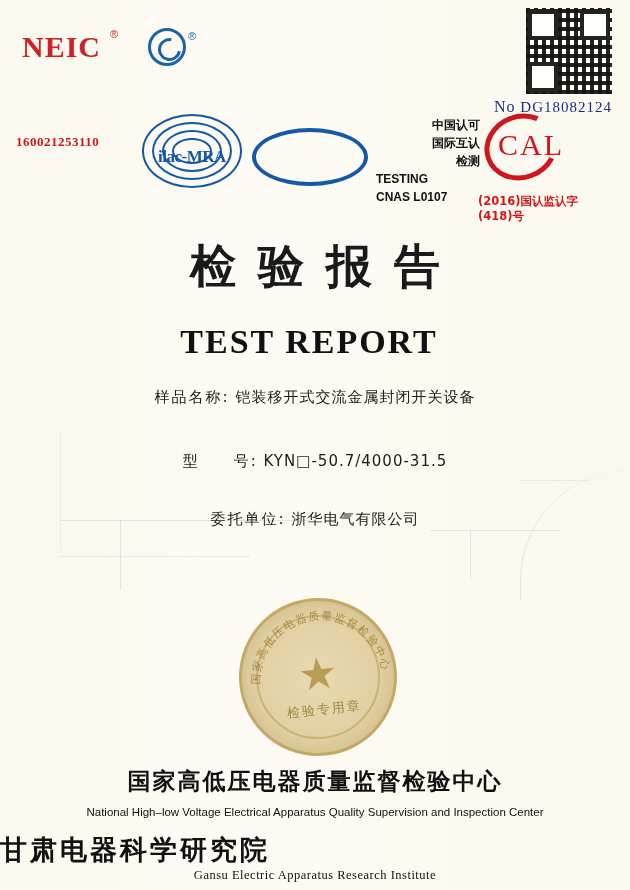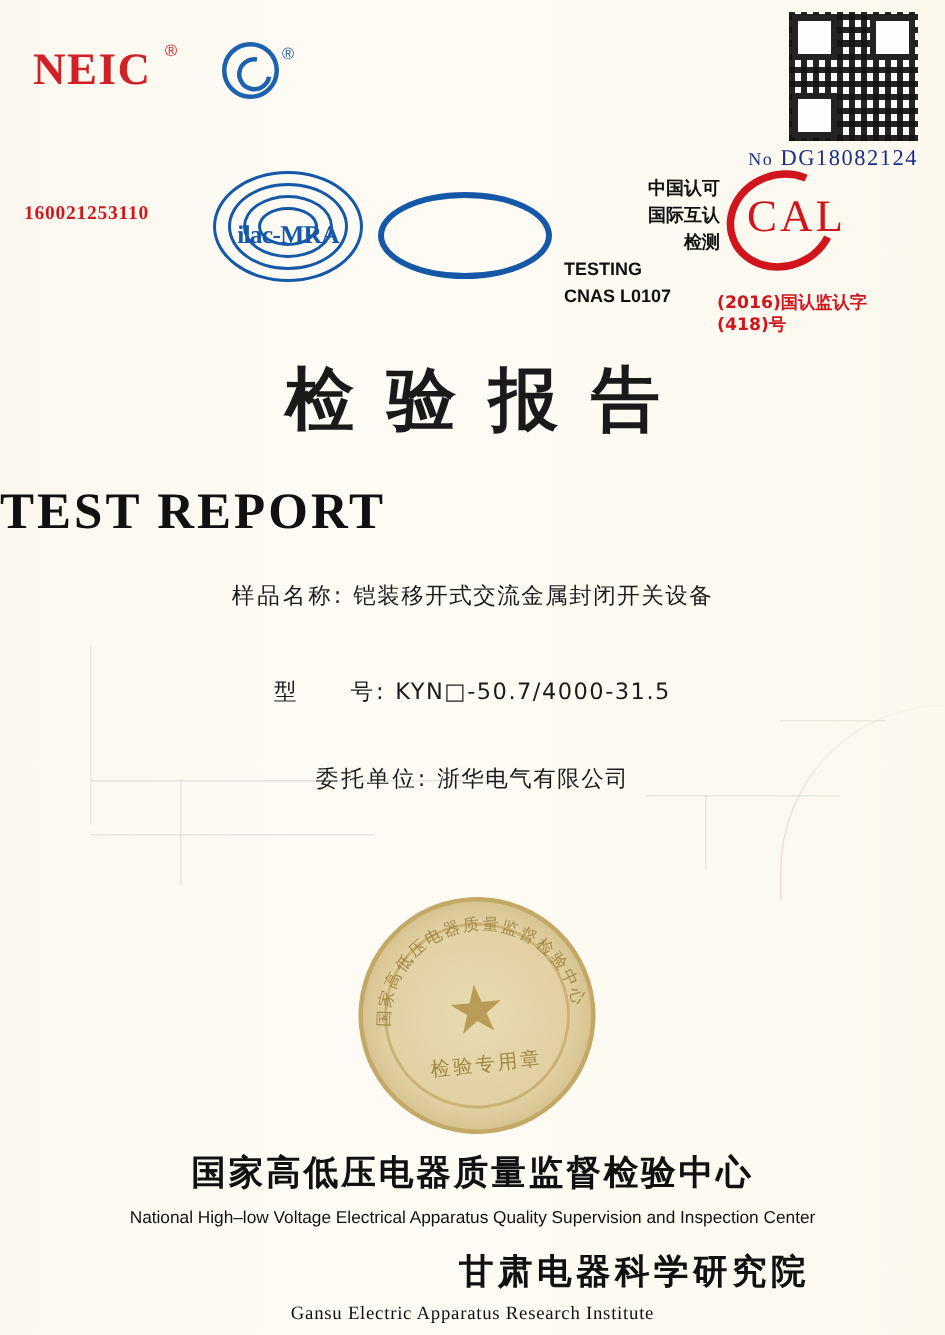--- a/index.html
+++ b/index.html
@@ -100,21 +100,21 @@
     background: #fff;
   }
   .report-no {
     position: absolute;
     right: 18px; top: 98px;
     font-family: "Liberation Serif", serif;
     font-size: 15px;
     color: #1b2f8a;
     letter-spacing: 1px;
   }
-  .report-no .lbl { font-size: 12px; }
+  .report-no .lbl { font-size: 16px; }
 
   
   .logorow {
     position: absolute;
     left: 0; top: 108px;
     width: 630px;
     height: 110px;
   }
   .cma {
     position: absolute;
@@ -250,21 +250,21 @@
     font-weight: bold;
     font-size: 46px;
     letter-spacing: 22px;
     text-indent: 22px;
     color: #1a1a1a;
   }
   .title-en {
     position: absolute;
     left: 0; top: 323px;
     width: 618px;
-    text-align: left;
+    text-align: center;
     font-family: "Liberation Serif", serif;
     font-weight: bold;
     font-size: 34px;
     letter-spacing: 2px;
     color: #111;
   }
 
   
   .field {
     position: absolute;
@@ -349,24 +349,24 @@
     width: 630px;
     text-align: center;
     font-family: "Liberation Sans", sans-serif;
     font-size: 11.5px;
     color: #111;
   }
   .foot-cn2 {
     position: absolute;
     left: 0; top: 832px;
     width: 540px;
-    text-align: right;
-    font-family: "DejaVu Sans", sans-serif;
-    font-weight: bold;
-    font-size: 23px;
+    text-align: left;
+    font-family: "DejaVu Sans", sans-serif;
+    font-weight: bold;
+    font-size: 27px;
     letter-spacing: 3px;
     color: #111;
   }
   .foot-en2 {
     position: absolute;
     left: 0; top: 868px;
     width: 630px;
     text-align: center;
     font-family: "Liberation Serif", serif;
     font-size: 12.5px;

